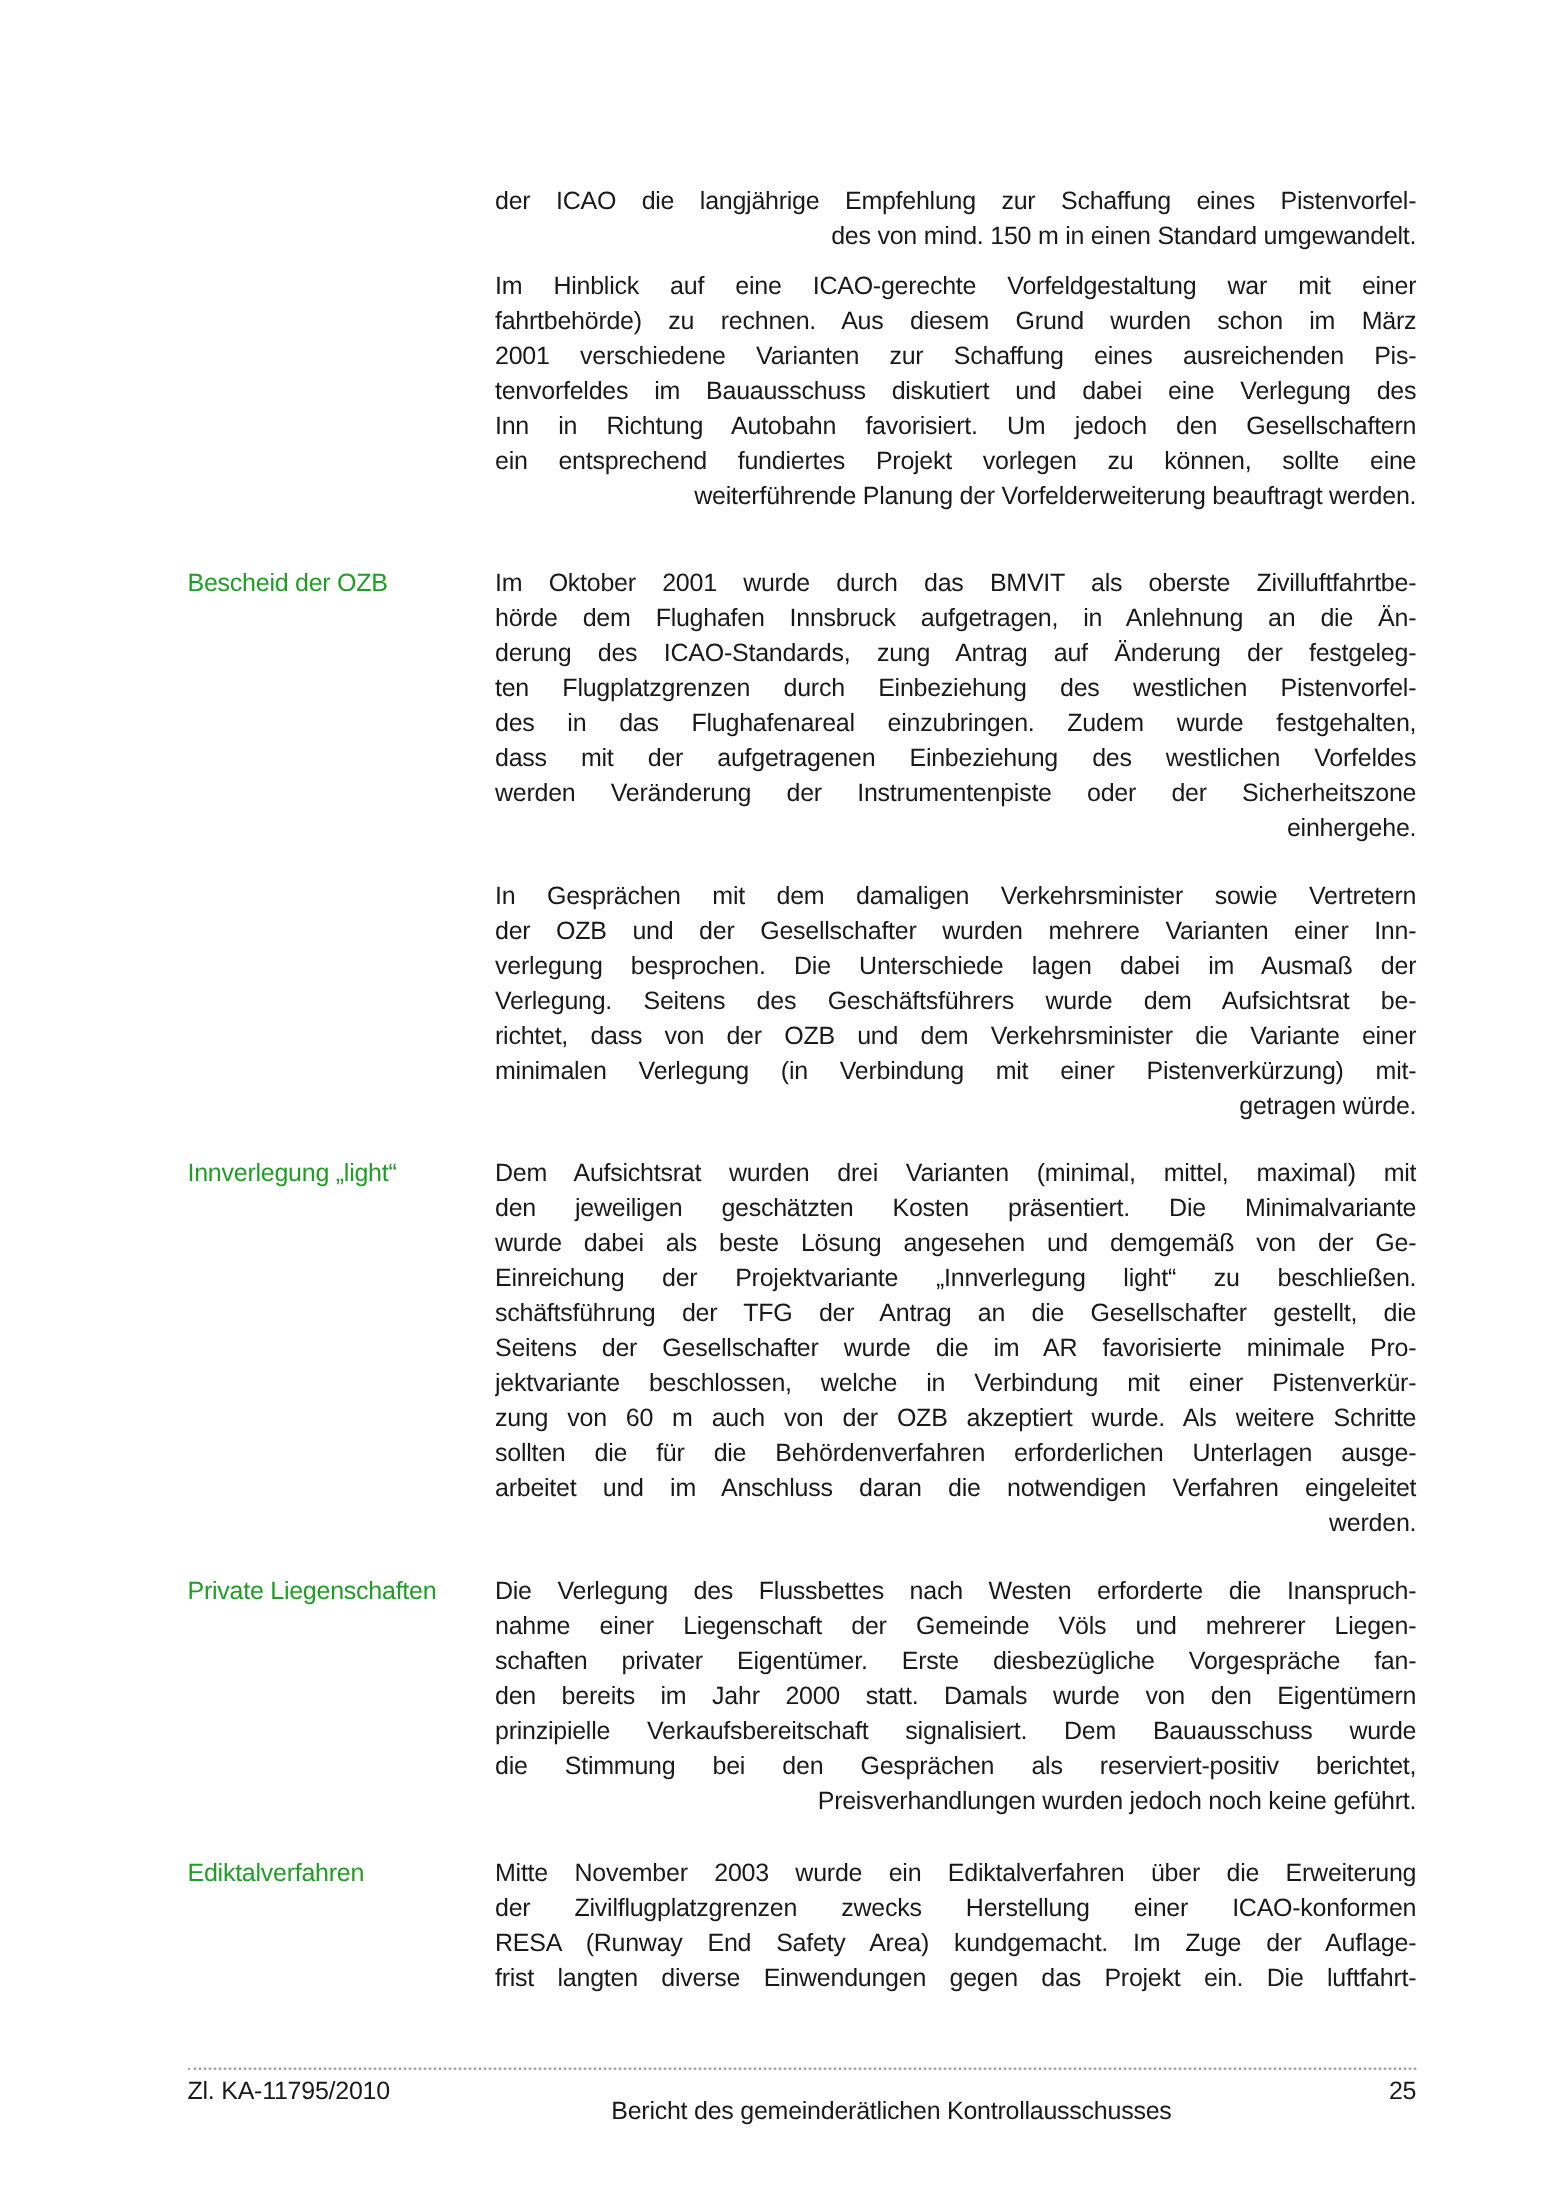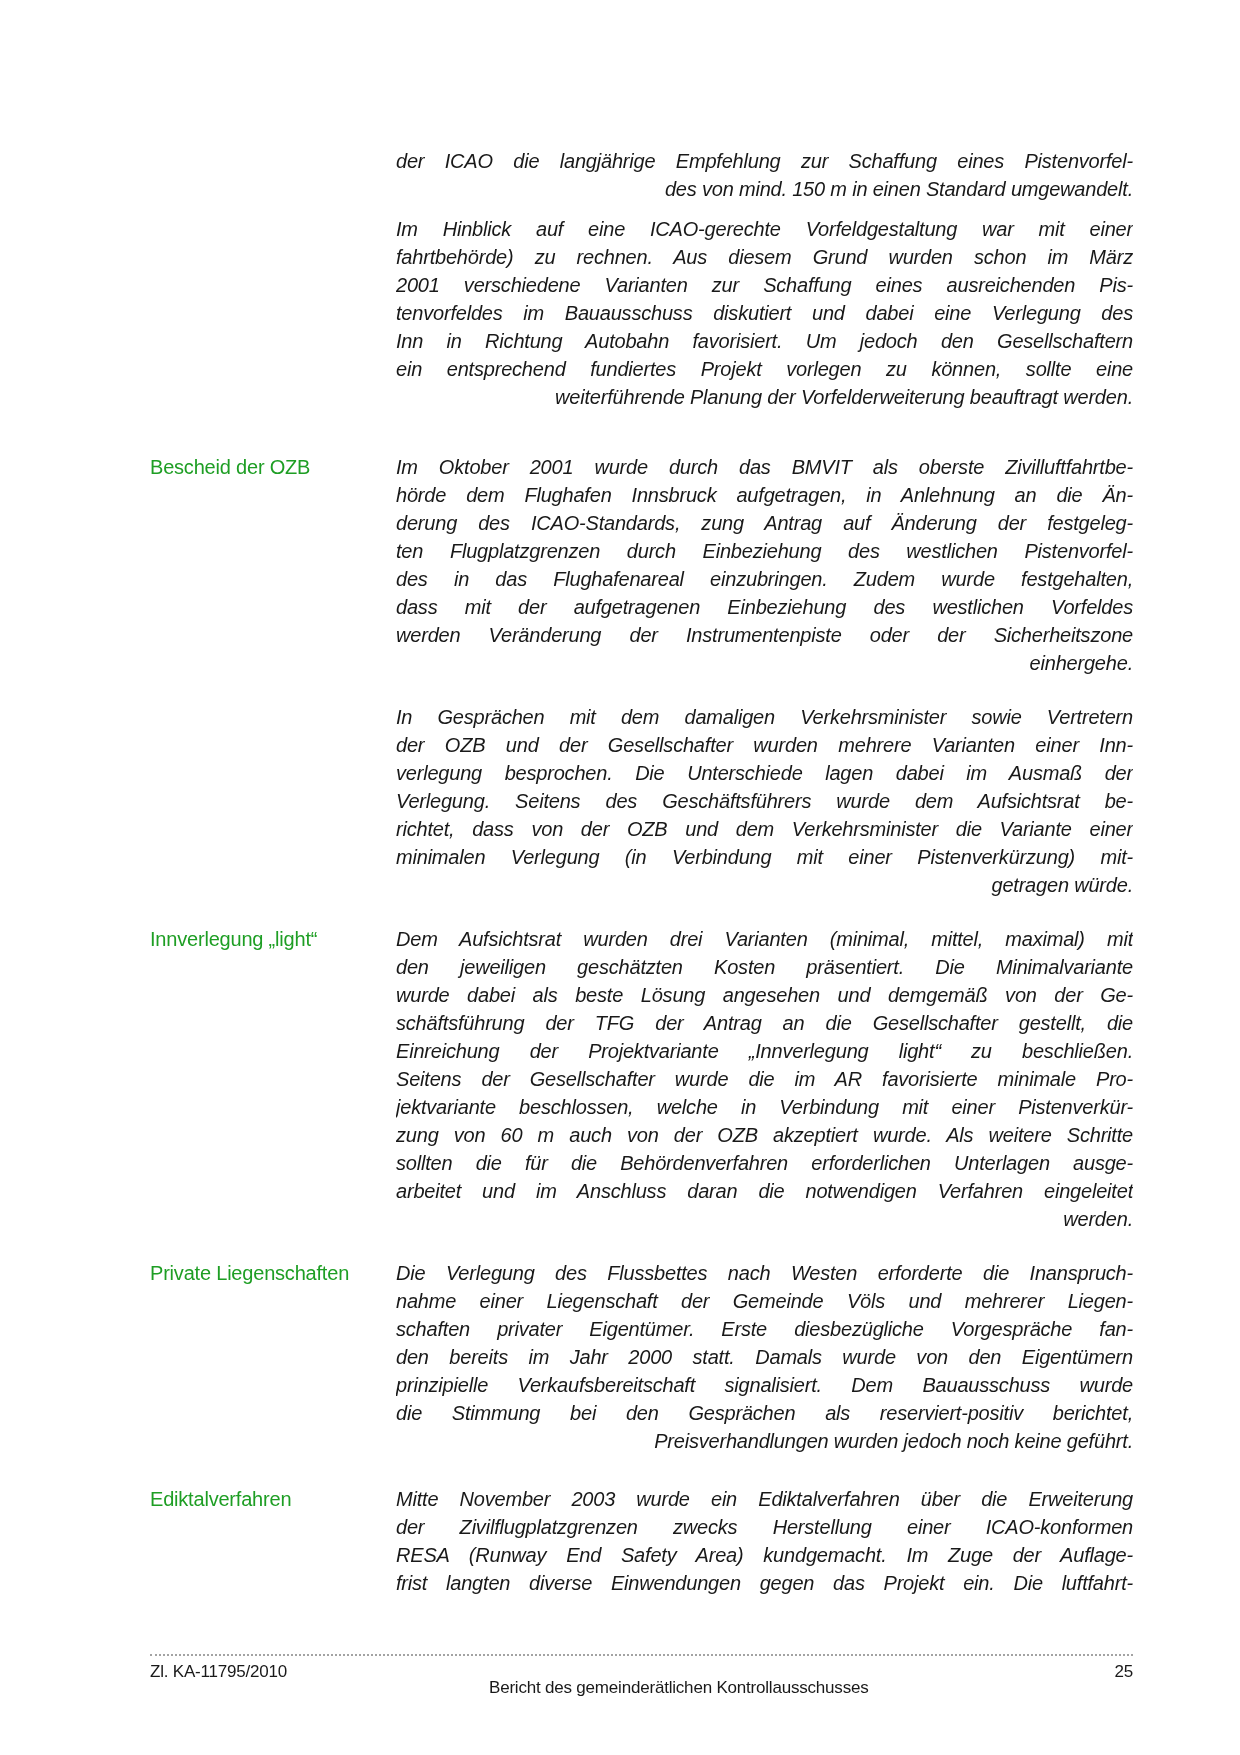--- a/index.html
+++ b/index.html
@@ -33,37 +33,36 @@
   }
   .par { flex: 0 0 737px; width: 737px; }
   .pline {
     font-size: 20px;
     line-height: 28px;
     height: 28px;
     overflow: hidden;
     text-align: justify;
     letter-spacing: -0.2px;
     white-space: normal;
-    font-style: italic;
   }
   
   .pline::after { content: ""; display: inline-block; width: 100%; height: 0; }
   .pline.last { text-align: right; }
   .pline.last::after { content: none; }
   .footer {
     position: absolute;
     left: 150px;
     top: 1654px;
     width: 983px;
     border-top: 2px dotted #a3a3a3;
   }
   .footer-row {
     position: relative;
     padding-top: 6px;
-    font-size: 17px;
+    font-size: 20px;
     letter-spacing: -0.2px;
     display: flex;
     justify-content: space-between;
     color: #191919;
   }
   .footer-center { position: absolute; left: 339px; top: 22px; white-space: nowrap; }
 </style>
 </head>
 <body>
 
@@ -112,22 +111,22 @@
           <div class="pline">minimalen Verlegung (in Verbindung mit einer Pistenverkürzung) mit-</div>
           <div class="pline last">getragen würde.</div>
         </div>
       </section>
       <section class="section">
         <div class="label">Innverlegung „light“</div>
         <div class="par">
           <div class="pline">Dem Aufsichtsrat wurden drei Varianten (minimal, mittel, maximal) mit</div>
           <div class="pline">den jeweiligen geschätzten Kosten präsentiert. Die Minimalvariante</div>
           <div class="pline">wurde dabei als beste Lösung angesehen und demgemäß von der Ge-</div>
+          <div class="pline">Einreichung der Projektvariante „Innverlegung light“ zu beschließen.</div>
           <div class="pline">schäftsführung der TFG der Antrag an die Gesellschafter gestellt, die</div>
-          <div class="pline">Einreichung der Projektvariante „Innverlegung light“ zu beschließen.</div>
           <div class="pline">Seitens der Gesellschafter wurde die im AR favorisierte minimale Pro-</div>
           <div class="pline">jektvariante beschlossen, welche in Verbindung mit einer Pistenverkür-</div>
           <div class="pline">zung von 60 m auch von der OZB akzeptiert wurde. Als weitere Schritte</div>
           <div class="pline">sollten die für die Behördenverfahren erforderlichen Unterlagen ausge-</div>
           <div class="pline">arbeitet und im Anschluss daran die notwendigen Verfahren eingeleitet</div>
           <div class="pline last">werden.</div>
         </div>
       </section>
       <section class="section">
         <div class="label">Private Liegenschaften</div>

